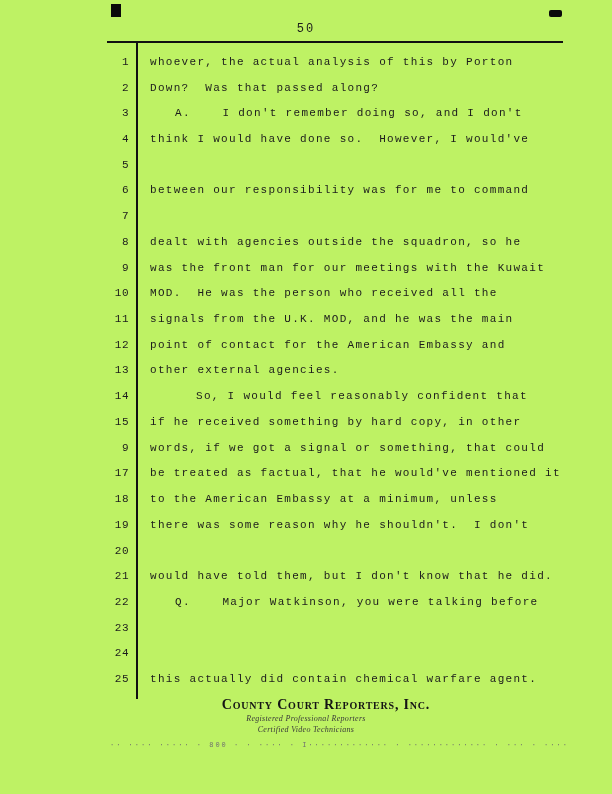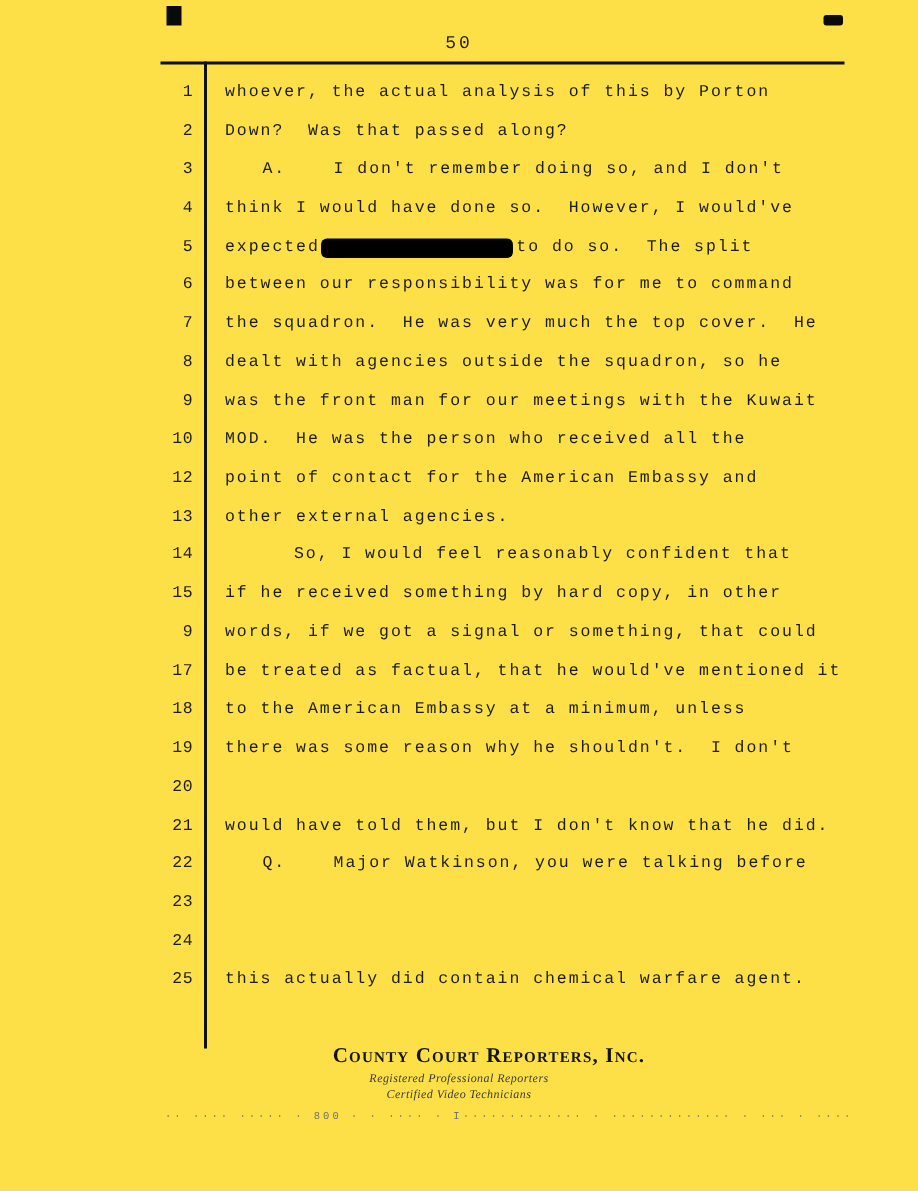--- a/index.html
+++ b/index.html
@@ -4,21 +4,21 @@
 <style>
   * { margin: 0; padding: 0; box-sizing: border-box; }
   html, body { width: 612px; height: 794px; }
   body {
     background: #fdfdfd;
     font-family: "Liberation Mono", "DejaVu Sans Mono", monospace;
     color: #1c1c1c;
     position: relative;
     overflow: hidden;
   }
-  .page { position: absolute; inset: 0; background: #fde047; }
+  .page { position: absolute; inset: 0; background: #bef264; }
 
   .scan-mark { position: absolute; background: #0a0a0a; }
   .mark-tl { left: 111px; top: 4px;  width: 10px; height: 13px; }
   .mark-tr { left: 549px; top: 10px; width: 13px; height: 7px; border-radius: 2px; }
 
   .page-number {
     position: absolute; left: 256px; top: 22px; width: 100px;
     text-align: center; font-size: 12px; letter-spacing: 2px;
   }
 
@@ -96,41 +96,43 @@
       <div class="tline">
         <span class="lnum">3</span>
         <span class="ltext indent1">A.    I don't remember doing so, and I don't</span>
       </div>
       <div class="tline">
         <span class="lnum">4</span>
         <span class="ltext indent0">think I would have done so.  However, I would've</span>
       </div>
       <div class="tline">
         <span class="lnum">5</span>
-        <span class="ltext indent0"><span>expected</span><span class="redaction"></span><span>to do so.  The split</span></span>
       </div>
       <div class="tline">
         <span class="lnum">6</span>
         <span class="ltext indent0">between our responsibility was for me to command</span>
       </div>
       <div class="tline">
         <span class="lnum">7</span>
-        <span class="ltext indent0">the squadron.  He was very much the top cover.  He</span>
       </div>
       <div class="tline">
         <span class="lnum">8</span>
         <span class="ltext indent0">dealt with agencies outside the squadron, so he</span>
       </div>
       <div class="tline">
         <span class="lnum">9</span>
         <span class="ltext indent0">was the front man for our meetings with the Kuwait</span>
       </div>
       <div class="tline">
         <span class="lnum">10</span>
         <span class="ltext indent0">MOD.  He was the person who received all the</span>
+      </div>
+      <div class="tline">
+        <span class="lnum">11</span>
+        <span class="ltext indent0">signals from the U.K. MOD, and he was the main</span>
       </div>
       <div class="tline">
         <span class="lnum">12</span>
         <span class="ltext indent0">point of contact for the American Embassy and</span>
       </div>
       <div class="tline">
         <span class="lnum">13</span>
         <span class="ltext indent0">other external agencies.</span>
       </div>
       <div class="tline">

